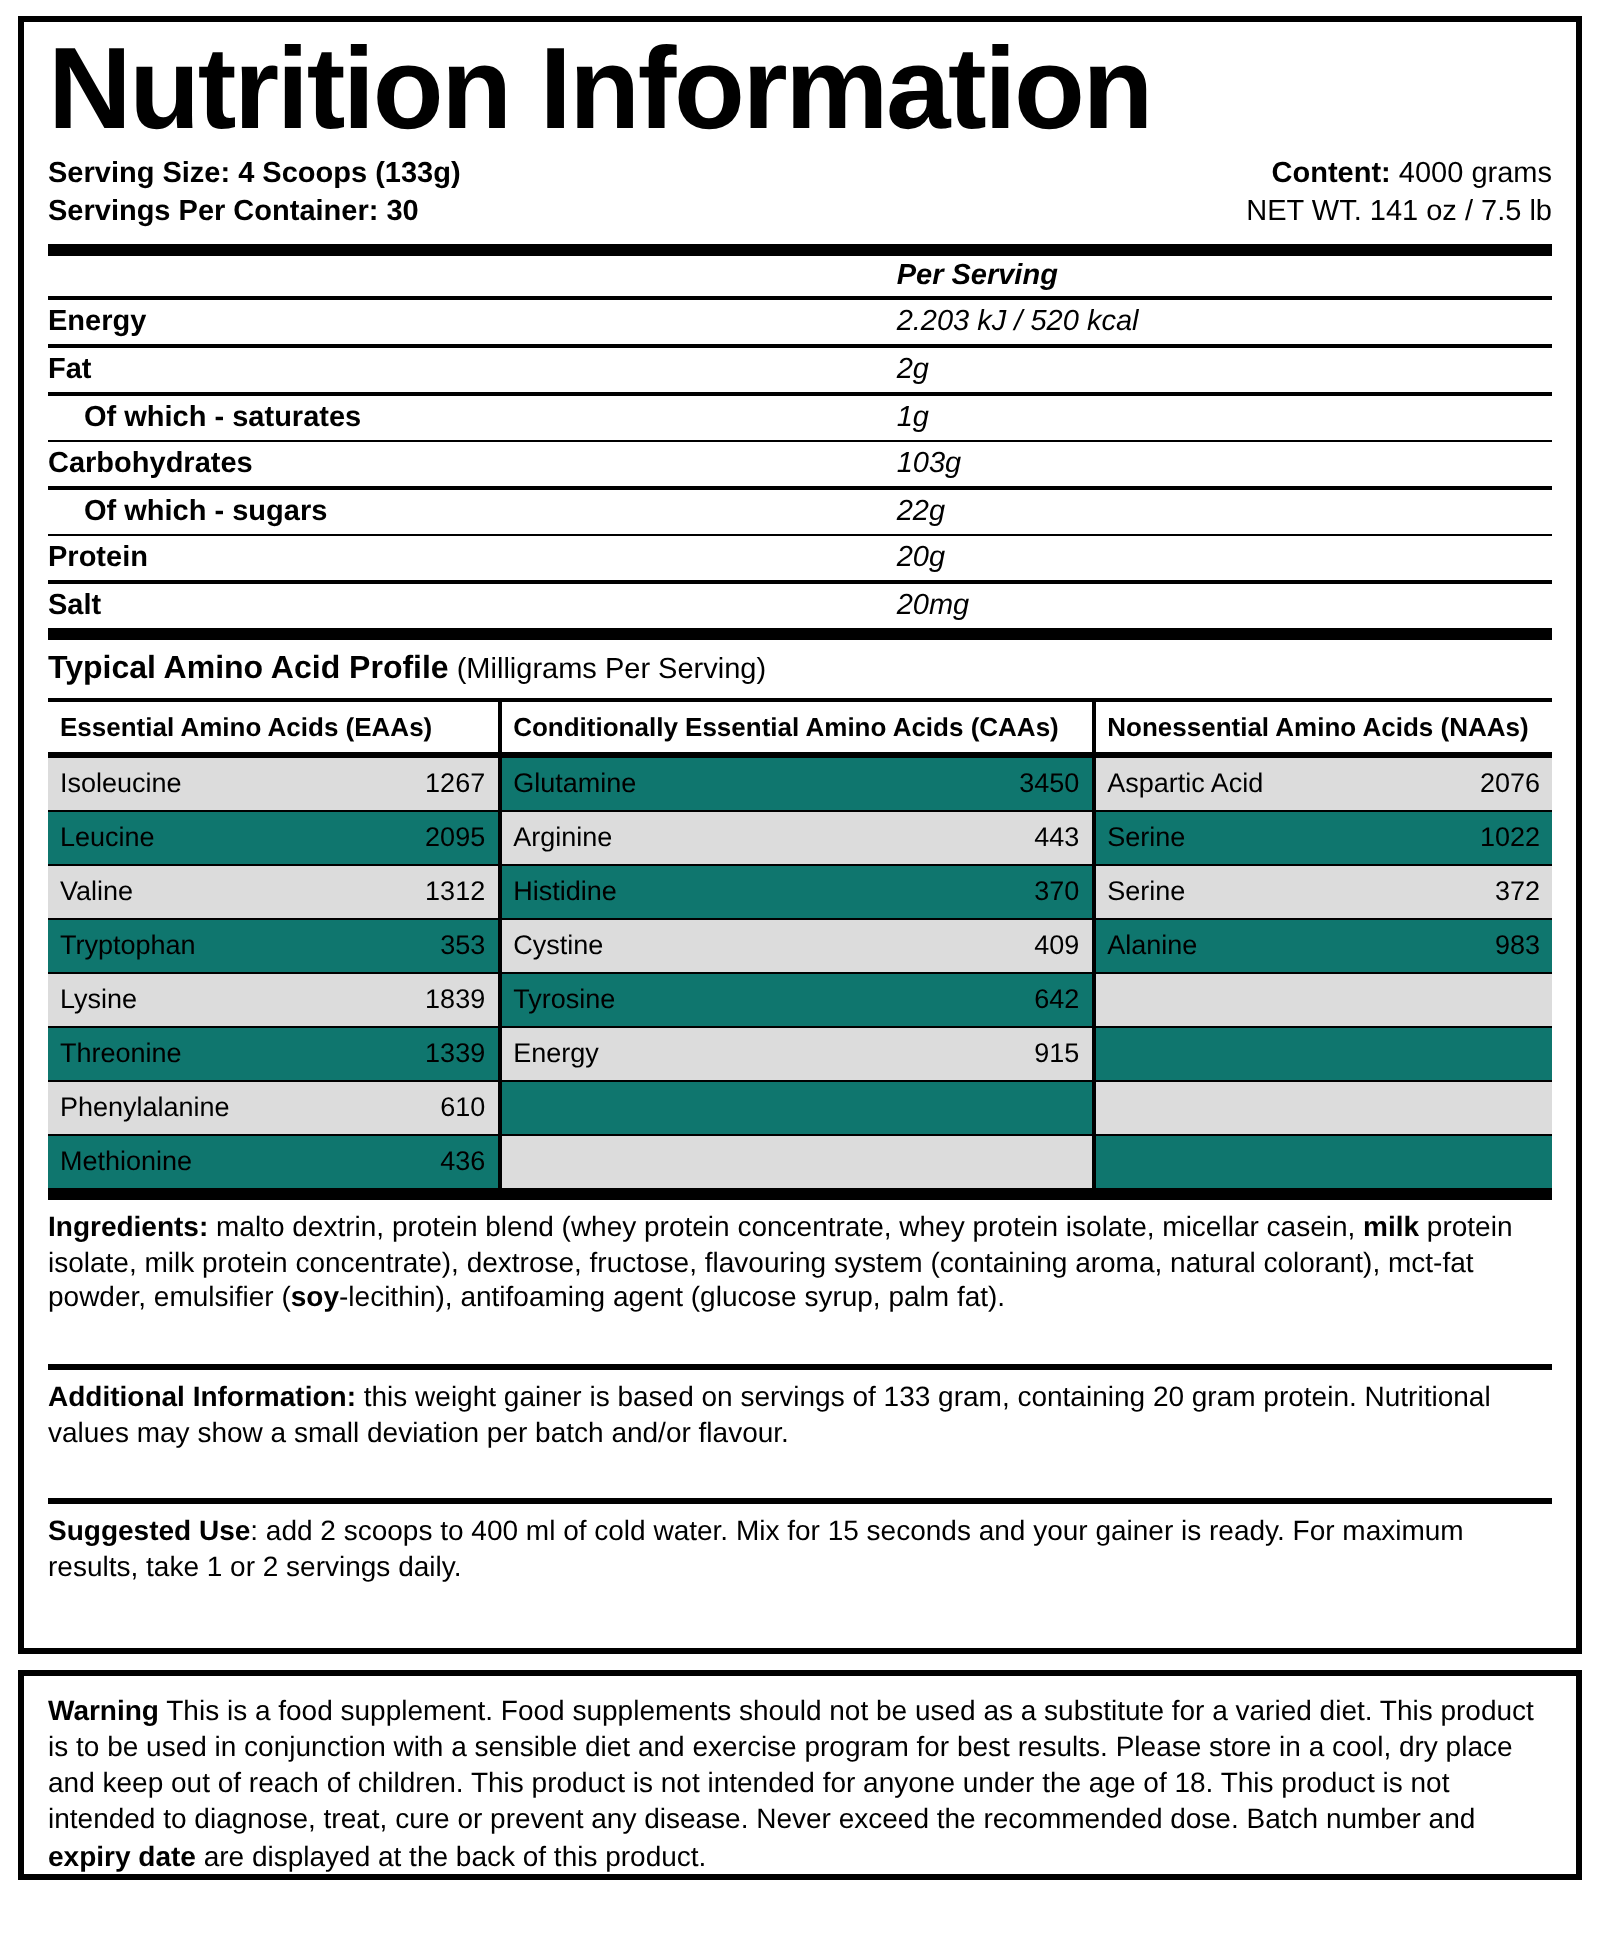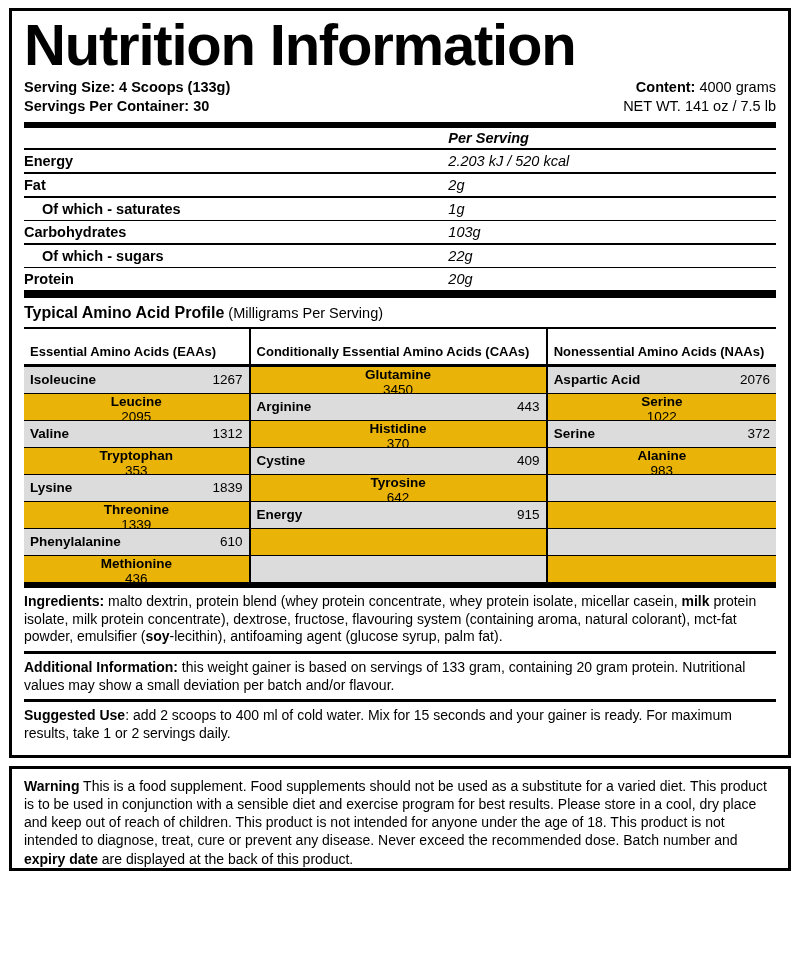--- a/index.html
+++ b/index.html
@@ -75,50 +75,50 @@
 
   .amino{
     width:100%;border-collapse:collapse;table-layout:fixed;
   }
   .amino col.c1{width:30.0%;}
   .amino col.c2{width:39.5%;}
   .amino col.c3{width:30.5%;}
 
   .amino th{
     font-size:13px;font-weight:bold;text-align:left;
-    padding:15px 6px 5px 6px;
+    padding:5px 6px 5px 6px;
     border-bottom:3px solid #000;
     border-top:2.5px solid #000;
     vertical-align:middle;
     background:#fff;
   }
   .amino th.div, .amino td.div{border-left:2.5px solid #000;}
 
   .amino td{
     font-size:13.5px;
     padding:0;
     height:26px;
     vertical-align:middle;
     border-bottom:1.5px solid #000;
   }
   .amino tr:last-child td{border-bottom:none;}
 
   .cellwrap{
     display:flex;justify-content:space-between;align-items:center;
     height:26px;box-sizing:border-box;padding:0 6px;
   }
-  .cellwrap .nm{font-weight:bold;}
+  .cellwrap .nm{font-weight:normal;}
   .cellwrap .vl{font-weight:normal;}
   .cell-gray{background:#dcdcdc;}
-  .cell-white{background:#eab308;flex-direction:column;}
+  .cell-white{background:#0f766e;}
 
   
   .para{
     font-size:14px;line-height:1.27;
-    padding:5px 0 5px 0;
+    padding:5px 0 24px 0;
   }
   .para b{font-weight:bold;}
   .para-sep{height:2.5px;background:#000;}
 
   
   .warn{
     font-size:14px;line-height:1.29;
   }
   .warn b{font-weight:bold;}
 </style>
@@ -168,20 +168,24 @@
             <td class="name">Carbohydrates</td>
             <td class="val">103g</td>
           </tr>
           <tr class="sub">
             <td class="name">Of which - sugars</td>
             <td class="val">22g</td>
           </tr>
           <tr class="main">
             <td class="name">Protein</td>
             <td class="val">20g</td>
+          </tr>
+          <tr class="main last">
+            <td class="name">Salt</td>
+            <td class="val">20mg</td>
           </tr>
         </tbody>
     </table>
 
     <div class="rule-thick"></div>
 
     <div class="amino-title"><span>Typical Amino Acid Profile</span><span class="sub"> (Milligrams Per Serving)</span></div>
 
     <table class="amino">
       <colgroup>

